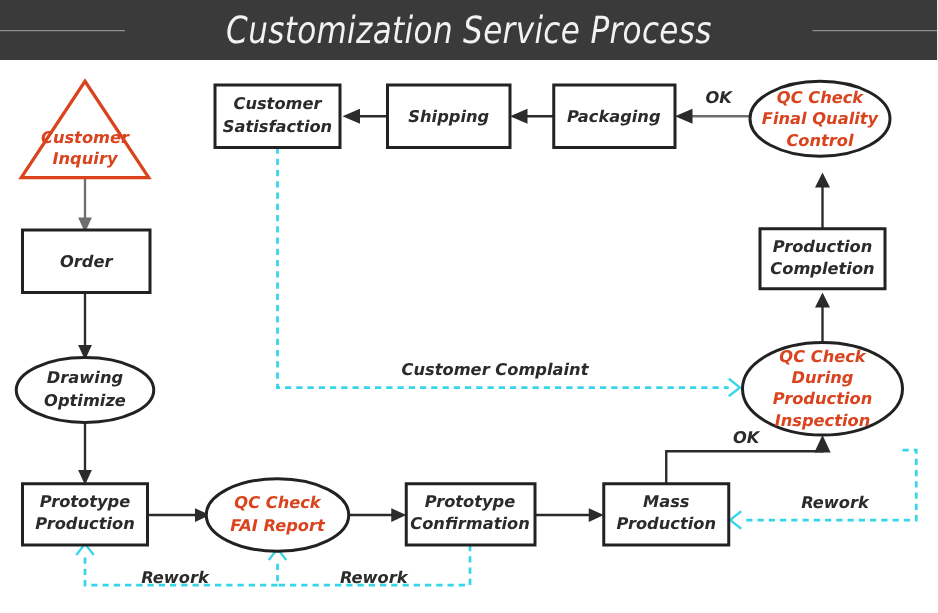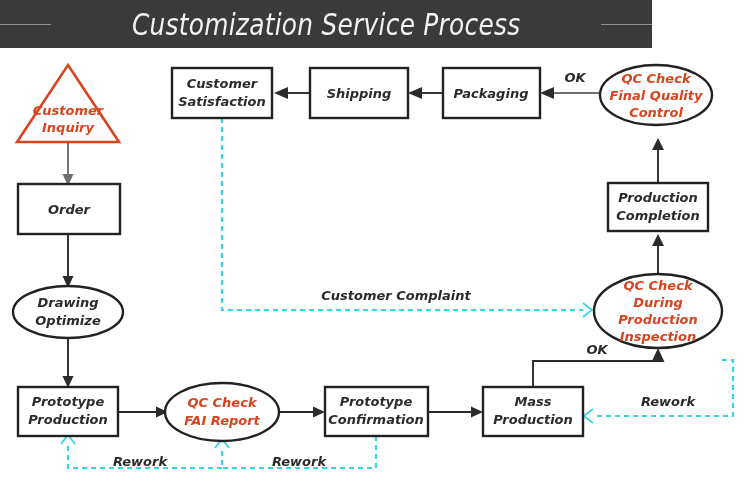--- a/index.html
+++ b/index.html
@@ -12,21 +12,21 @@
     width: 750px;
     height: 490px;
     background: #ffffff;
     overflow: hidden;
     font-family: "DejaVu Sans", sans-serif;
   }
   
   #header-banner {
     position: absolute;
     left: 0; top: 0;
-    width: 652px;
+    width: 750px;
     height: 48px;
     background: #3a3a3a;
     display: flex;
     align-items: center;
     justify-content: center;
     gap: 48px;
   }
   #header-banner .rule {
     flex: 1 1 auto;
     height: 1px;

